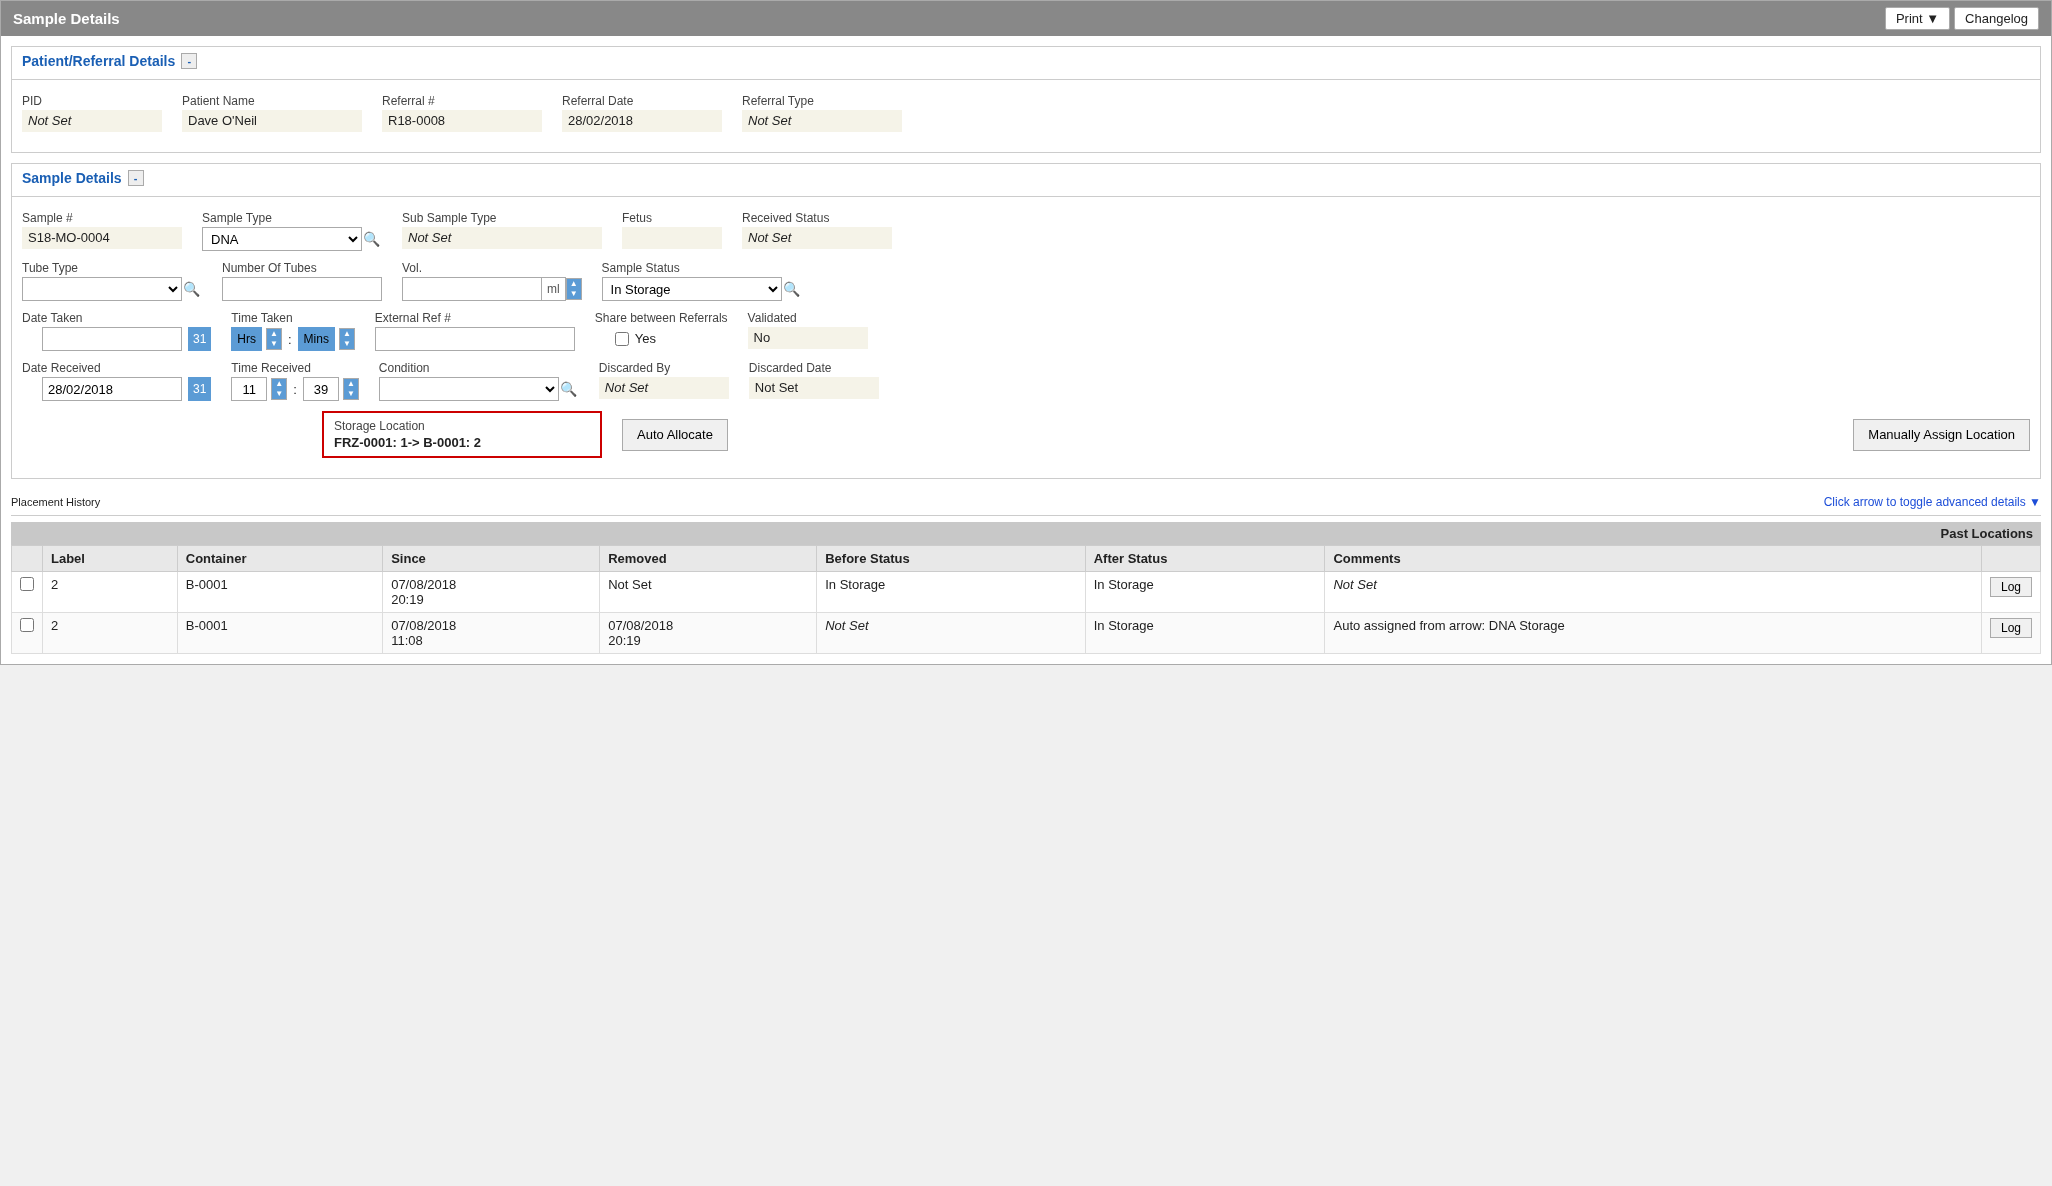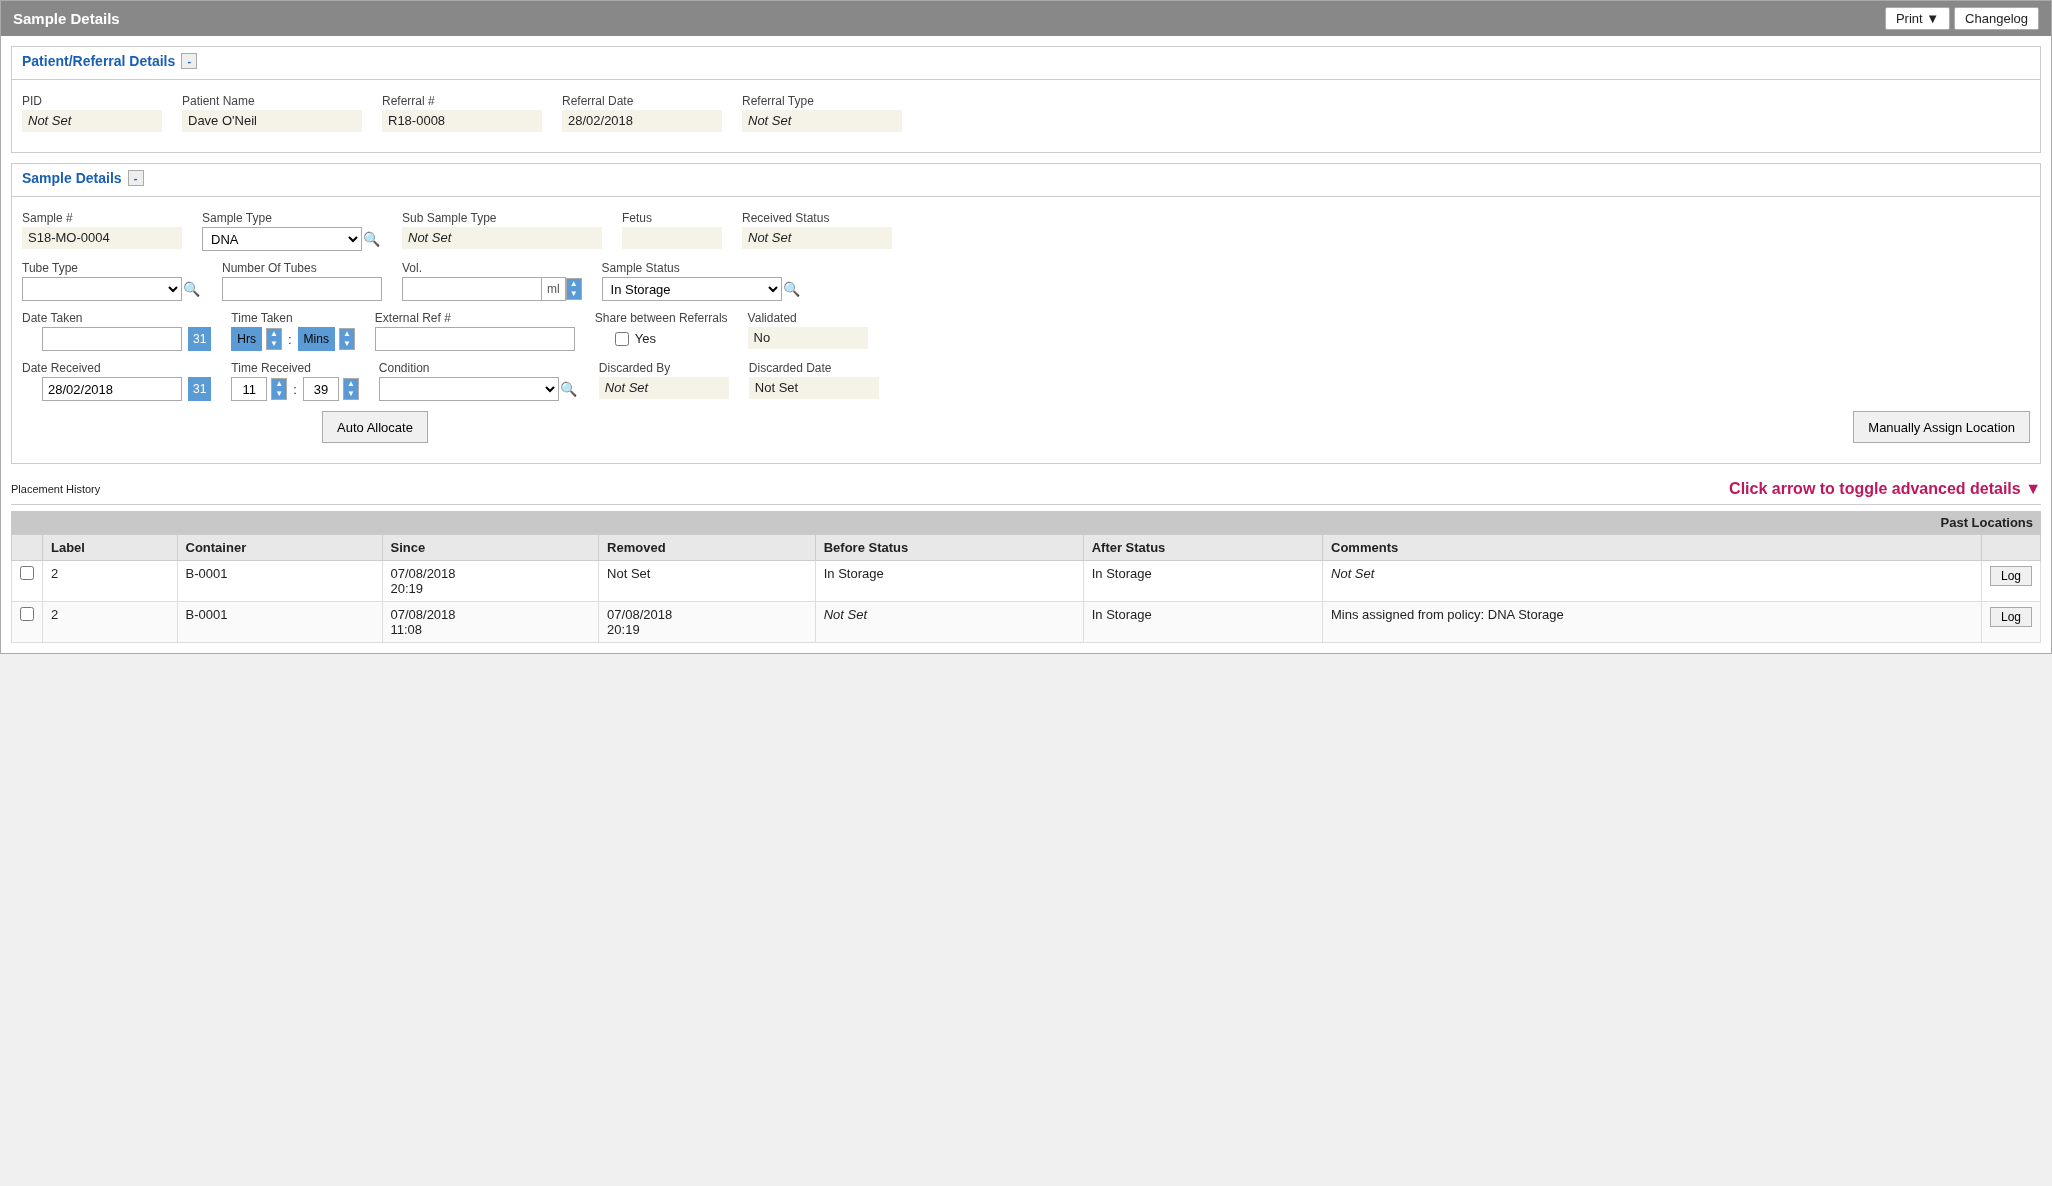--- a/index.html
+++ b/index.html
@@ -180,21 +180,21 @@
     .placement-section { margin: 0 10px 10px 10px; }
     .placement-header {
       display: flex;
       justify-content: space-between;
       align-items: center;
       padding: 6px 0;
       border-bottom: 1px solid #ccc;
       margin-bottom: 6px;
     }
     .placement-title { font-size: 11px; font-weight: normal; }
-    .toggle-link { font-size: 16px; color: #be185d; cursor: pointer; font-weight: bold; }
+    .toggle-link { font-size: 12px; color: #1d4ed8; cursor: pointer; }
 
     
     .past-locations-header {
       background: #c8c8c8;
       text-align: right;
       padding: 4px 8px;
       font-size: 13px;
       font-weight: bold;
       margin-bottom: 0;
     }
@@ -437,20 +437,24 @@
         <div class="form-field" style="min-width:130px">
           <div class="field-label">Discarded Date</div>
           <div class="field-value normal">Not Set</div>
         </div>
       </div>
 
       <div class="form-row" style="align-items:center;">
         <div style="min-width:200px;"></div>
         <div style="min-width:60px;"></div>
 
+        <div class="storage-location-box">
+          <div class="storage-location-label">Storage Location</div>
+          <div class="storage-location-value">FRZ-0001: 1-&gt; B-0001: 2</div>
+        </div>
 
         <button class="action-btn">Auto Allocate</button>
 
         <div style="flex:1;"></div>
 
         <button class="action-btn">Manually Assign Location</button>
       </div>
 
     </div>
   </div>
@@ -496,21 +500,21 @@
         <tr>
           <td class="checkbox-cell">
             <input type="checkbox" style="">
           </td>
           <td>2</td>
           <td>B-0001</td>
           <td>07/08/2018<br>11:08</td>
           <td>07/08/2018<br>20:19</td>
           <td class="italic">Not Set</td>
           <td>In Storage</td>
-          <td>Mins assigned from policy: DNA Storage</td>
+          <td>Auto assigned from arrow: DNA Storage</td>
           <td>
             <button class="log-btn">Log</button>
           </td>
         </tr>
       </tbody>
     </table>
   </div>
 
 </div>
 

